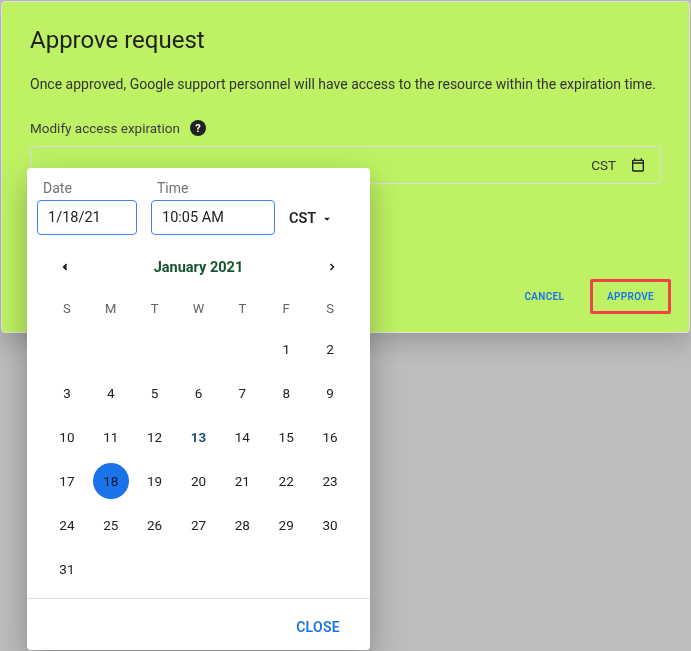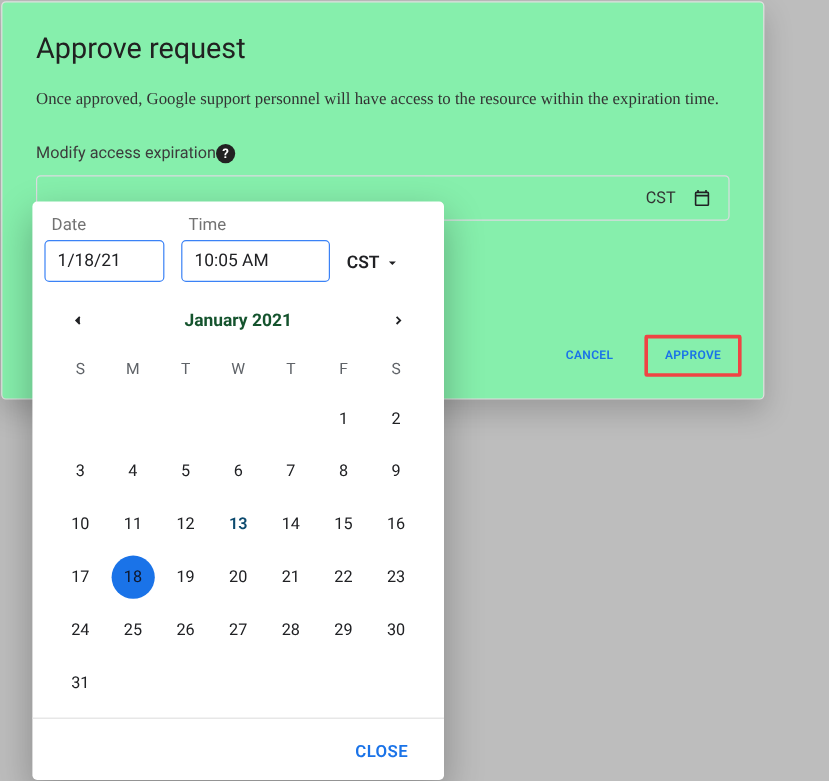--- a/index.html
+++ b/index.html
@@ -1,25 +1,25 @@
 <!DOCTYPE html>
 <html><head>
 <meta charset="utf-8">
 <style>
   * { box-sizing: border-box; margin: 0; padding: 0; }
   html, body { width: 691px; height: 651px; font-family: Roboto, "Helvetica Neue", Arial, sans-serif; background: #bdbdbd; overflow: hidden; }
   .modal {
-    position: absolute; left: 1px; top: 1px; width: 636px; height: 332px;
-    background: #86efac; border: 1px solid #e0e0e0; border-radius: 4px;
+    position: absolute; left: 1px; top: 1px; width: 689px; height: 332px;
+    background: #bef264; border: 1px solid #e0e0e0; border-radius: 4px;
     box-shadow: 0 10px 24px rgba(0,0,0,.18);
     padding: 24px 28px 16px 28px;
   }
   .title { font-size: 24px; color: #212121; margin-bottom: 22px; font-weight: 400; }
-  .desc { font-size: 14px; color: #333; margin-bottom: 28px; font-family: Liberation Serif, serif; }
-  .mod-row { display: flex; align-items: center; font-size: 13.5px; color: #3c3c3c; margin-bottom: 10px; }
+  .desc { font-size: 14px; color: #333; margin-bottom: 28px; }
+  .mod-row { display: flex; align-items: center; gap: 10px; font-size: 13.5px; color: #3c3c3c; margin-bottom: 10px; }
   .help-icon {
     display: inline-flex; align-items: center; justify-content: center;
     width: 16px; height: 16px; border-radius: 50%; background: #222; color: #fff;
     font-size: 11px; font-weight: 700;
   }
   .dt-row { display: flex; gap: 16px; align-items: stretch; }
   .dt-display {
     flex: 1; border: 1px solid #dadce0; border-radius: 4px; height: 38px;
     display: flex; align-items: center; justify-content: flex-end; padding: 0 14px; gap: 14px;
     font-size: 13.5px; color: #333;

